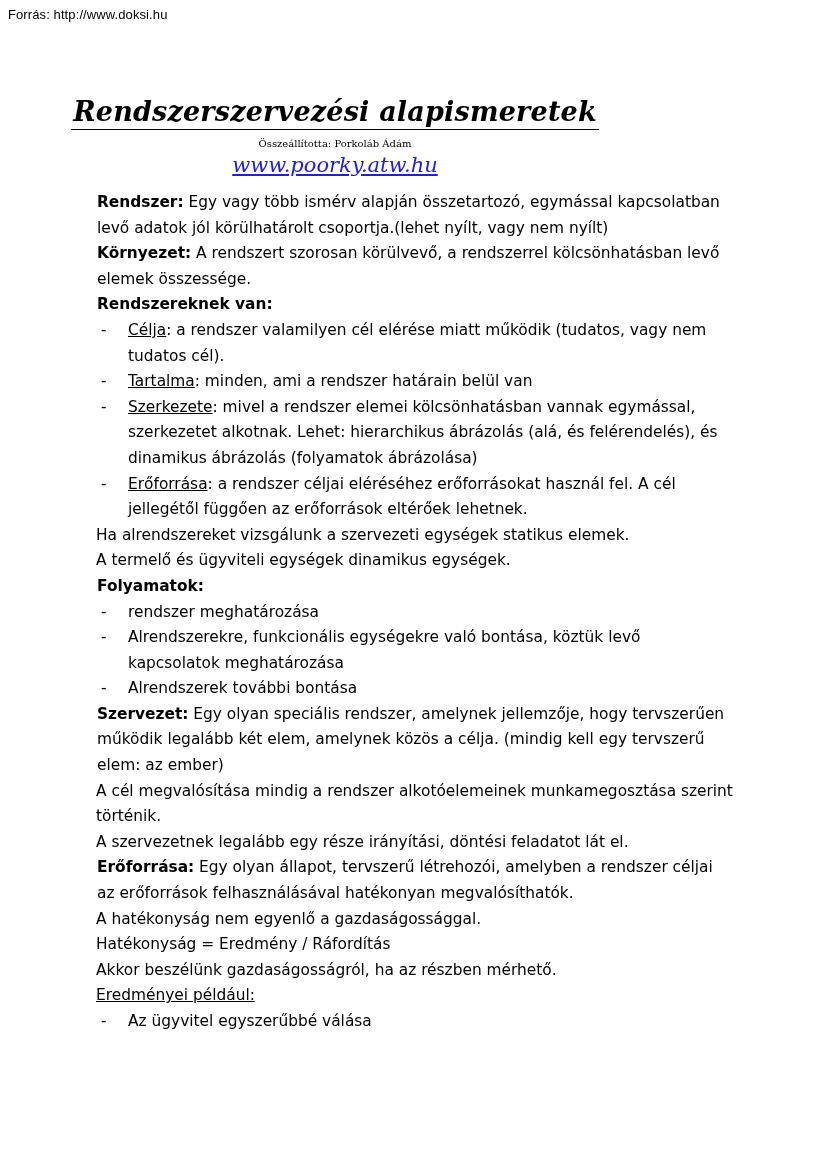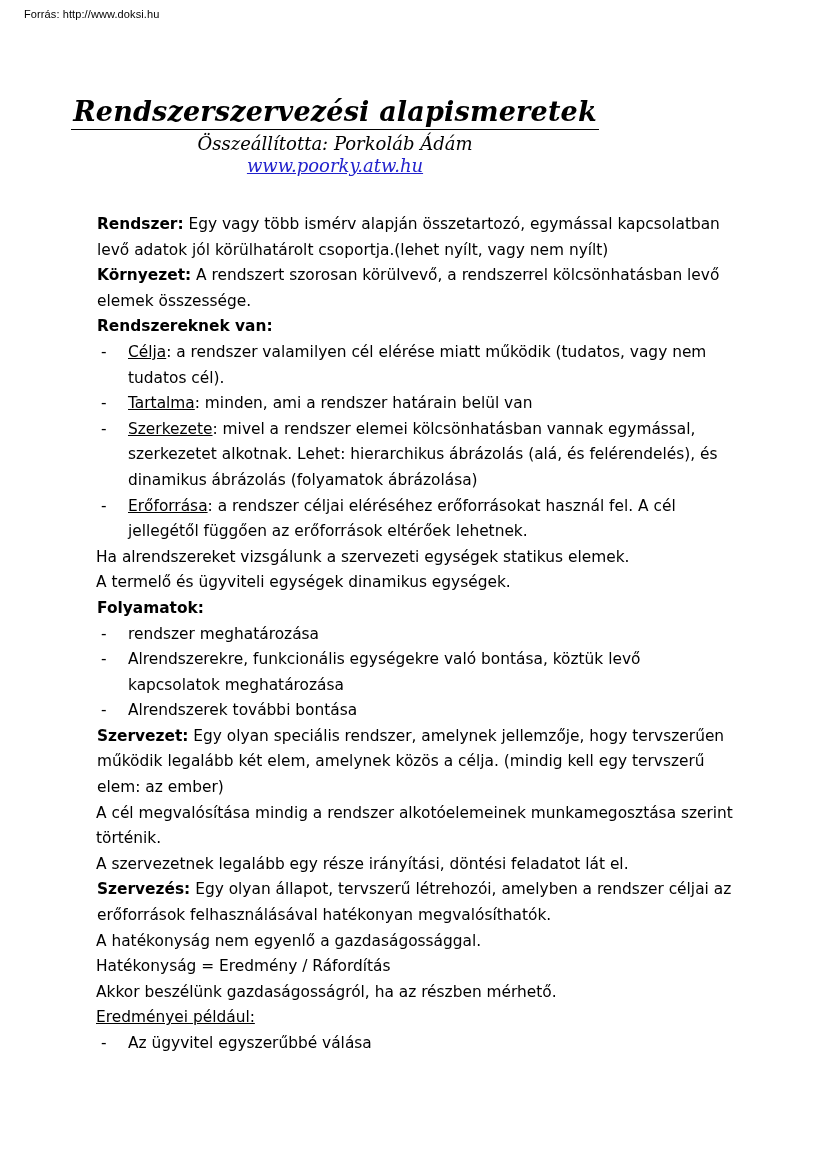--- a/index.html
+++ b/index.html
@@ -14,23 +14,23 @@
     position: relative;
     font-family: "DejaVu Sans", "Liberation Sans", sans-serif;
     color: #000000;
     overflow: hidden;
   }
 
   
   #source-header {
     position: absolute;
     top: 8px;
-    left: 24px;
+    left: 8px;
     font-family: "Liberation Sans", sans-serif;
-    font-size: 11px;
+    font-size: 13px;
     line-height: 13px;
     color: #000000;
     letter-spacing: 0.1px;
   }
 
   
   #title-block {
     position: absolute;
     top: 95px;
     left: 0;
@@ -44,40 +44,39 @@
     font-size: 27px;
     line-height: 33px;
     letter-spacing: 0.2px;
     display: inline-block;
     border-bottom: 1.6px solid #000;
     padding: 0 2px 1px 2px;
     white-space: nowrap;
   }
   #doc-author {
     font-family: "DejaVu Serif", "Liberation Serif", serif;
-    font-style: italic;
-    font-size: 18px;
+    font-size: 10px;
     line-height: 22px;
     margin-top: 3px;
   }
   #doc-url {
     font-family: "DejaVu Serif", "Liberation Serif", serif;
     font-style: italic;
-    font-size: 18px;
+    font-size: 21px;
     line-height: 21px;
     color: #2222cc;
     text-decoration: underline;
     display: inline-block;
     cursor: pointer;
   }
 
   
   #body-content {
     position: absolute;
-    top: 212px;
+    top: 190px;
     left: 96px;
     width: 638px;
     font-size: 15.4px;
     line-height: 25.6px;
   }
 
   .para {
     margin: 0;
     padding: 0;
     text-align: left;
@@ -185,21 +184,21 @@
     <span class="btext">Alrendszerek további bontása</span>
   </div>
 
   <p class="para plain">
     <span class="lbl">Szervezet:</span><span> Egy olyan speciális rendszer, amelynek jellemzője, hogy tervszerűen működik legalább két elem, amelynek közös a célja. (mindig kell egy tervszerű elem: az ember)</span>
   </p>
   <p class="para hang">A cél megvalósítása mindig a rendszer alkotóelemeinek munkamegosztása szerint történik.</p>
   <p class="para hang">A szervezetnek legalább egy része irányítási, döntési feladatot lát el.</p>
 
   <p class="para plain">
-    <span class="lbl">Szervezés:</span><span> Egy olyan állapot, tervszerű létrehozói, amelyben a rendszer céljai az erőforrások felhasználásával hatékonyan megvalósíthatók.</span>
+    <span class="lbl">Erőforrása:</span><span> Egy olyan állapot, tervszerű létrehozói, amelyben a rendszer céljai az erőforrások felhasználásával hatékonyan megvalósíthatók.</span>
   </p>
   <p class="para hang">A hatékonyság nem egyenlő a gazdaságossággal.</p>
   <p class="para hang">Hatékonyság = Eredmény / Ráfordítás</p>
   <p class="para hang">Akkor beszélünk gazdaságosságról, ha az részben mérhető.</p>
 
   <p class="para hang">
     <span class="head-underline">Eredményei például:</span>
   </p>
 
   <div class="bullet">

